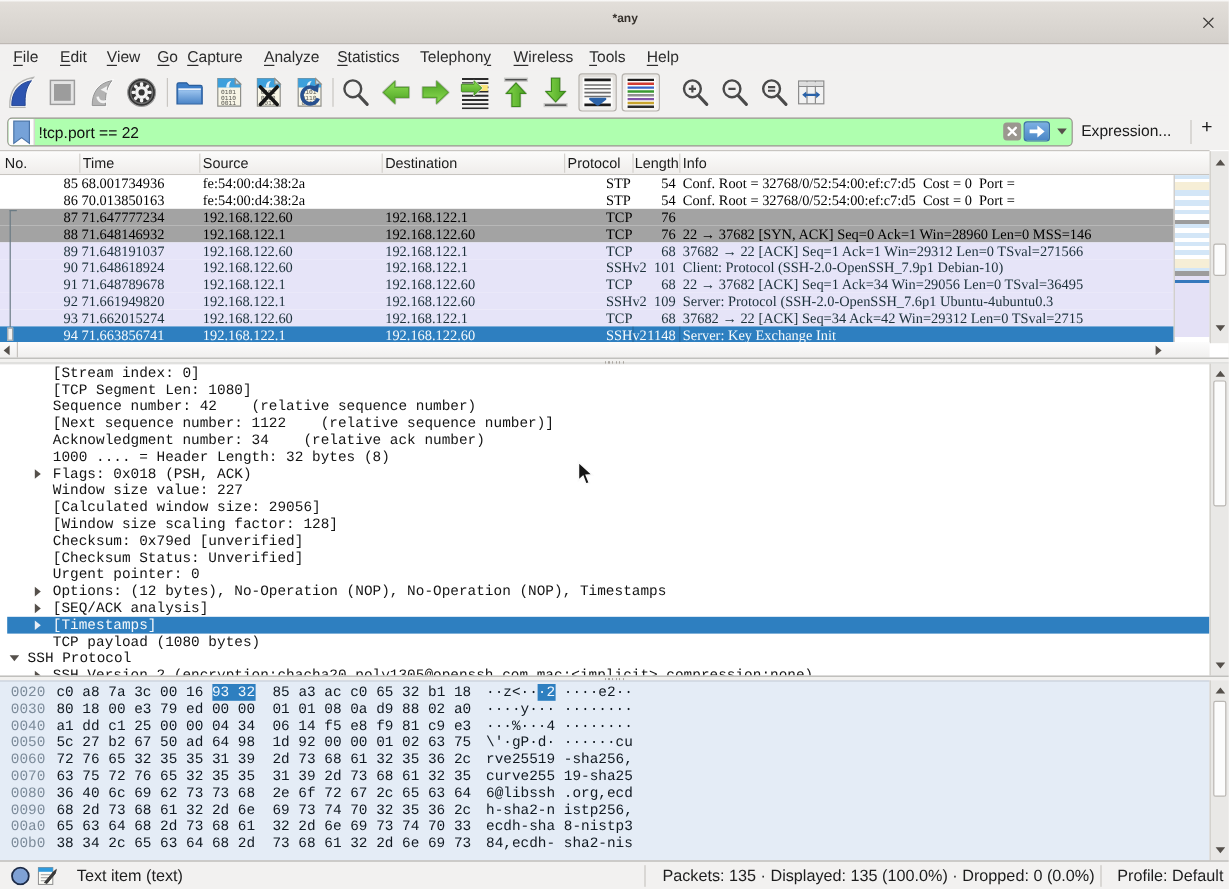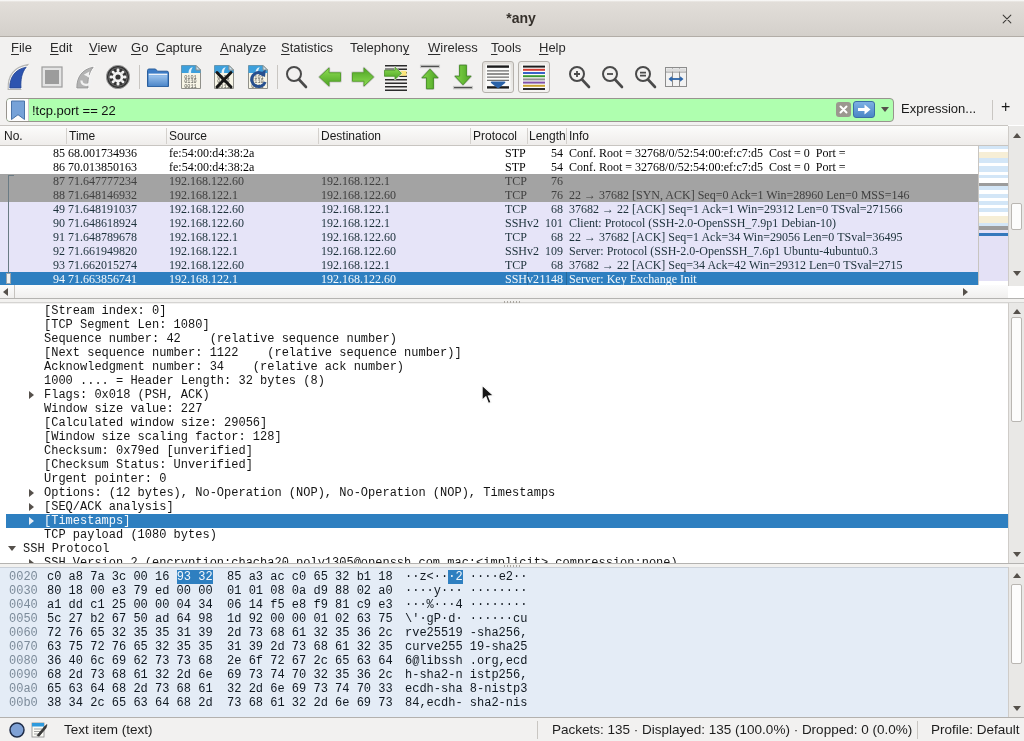--- a/index.html
+++ b/index.html
@@ -4,21 +4,21 @@
 <style>
 * { margin:0; padding:0; box-sizing:border-box; }
 html,body { width:1024px; height:741px; overflow:hidden; }
 body { font-family:"Liberation Sans", sans-serif; }
 .win { position:relative; width:1024px; height:741px; background:#f2f1f0; }
 
 
 .titlebar { position:absolute; left:0; top:0; width:1024px; height:37px;
   background:linear-gradient(#fdfdfd 0px,#e2ded9 2px,#d4d0cb 100%); border-bottom:1px solid #b2ada7; }
 .title { position:absolute; left:18px; right:0; top:10px; text-align:center;
-  font-size:14px; font-weight:bold; color:#35302b; }
+  font-size:10px; font-weight:bold; color:#35302b; }
 .closex { position:absolute; left:1000px; top:12px; width:14px; height:14px; }
 
 
 .menubar { position:absolute; left:0; top:37px; width:1024px; height:22px; background:#f2f1f0; }
 .menubar span.mi { position:absolute; top:3px; font-size:13px; color:#2c2c2c; }
 .mn { text-decoration:underline; text-underline-offset:2px; }
 
 
 .toolbar { position:absolute; left:0; top:59px; width:1024px; height:37px; background:#f2f1f0; }
 .tbi { position:absolute; top:4px; width:28px; height:28px; }
@@ -48,21 +48,21 @@
   font-family:Liberation Serif, serif; white-space:pre; overflow:hidden; color:#10232b; }
 .prow span { position:absolute; top:0; }
 .c-no { left:0; width:65px; text-align:right; }
 .c-time { left:68px; }
 .c-src { left:169px; }
 .c-dst { left:321px; }
 .c-proto { left:473px;margin-left:32px; }
 .c-len { left:500px; width:63px; text-align:right; }
 .c-info { left:569px; }
 .r-white { background:#fff; color:#050505; }
-.r-gray { background:#a3a3a3; color:#404040; }
+.r-gray { background:#a3a3a3; color:#000000; }
 .r-lav { background:#e6e4f8; color:#1c313a; }
 .r-sel { background:#2e7fc0; color:#f6fafc; }
 
 
 .minimap { position:absolute; left:978px; top:21px; width:30px; height:139px; border-left:1px solid #c8c5c1; }
 .vsb { position:absolute; background:#e9e8e6; border-left:1px solid #cfccc8; }
 .vsb .thumb { position:absolute; left:2px; width:11px; background:#fcfcfc; border:1px solid #b9b6b2; border-radius:2px; }
 .arr { position:absolute; width:0; height:0; }
 .hsb { position:absolute; left:0; top:160px; width:1008px; height:13px; background:linear-gradient(#fcfcfc,#f0efee); }
 
@@ -344,21 +344,21 @@
         <div class="hsep" style="left:166px"></div>
         <div class="hsep" style="left:318px"></div>
         <div class="hsep" style="left:470px"></div>
         <div class="hsep" style="left:527px"></div>
         <div class="hsep" style="left:566px"></div>
       </div>
 <div class="prow r-white" style="top:21px"><span class="c-no">85</span><span class="c-time">68.001734936</span><span class="c-src">fe:54:00:d4:38:2a</span><span class="c-proto">STP</span><span class="c-len">54</span><span class="c-info">Conf. Root = 32768/0/52:54:00:ef:c7:d5  Cost = 0  Port = </span></div>
 <div class="prow r-white" style="top:35px"><span class="c-no">86</span><span class="c-time">70.013850163</span><span class="c-src">fe:54:00:d4:38:2a</span><span class="c-proto">STP</span><span class="c-len">54</span><span class="c-info">Conf. Root = 32768/0/52:54:00:ef:c7:d5  Cost = 0  Port = </span></div>
 <div class="prow r-gray" style="top:49px"><span class="c-no">87</span><span class="c-time">71.647777234</span><span class="c-src">192.168.122.60</span><span class="c-dst">192.168.122.1</span><span class="c-proto">TCP</span><span class="c-len">76</span></div>
 <div class="prow r-gray" style="top:63px"><span class="c-no">88</span><span class="c-time">71.648146932</span><span class="c-src">192.168.122.1</span><span class="c-dst">192.168.122.60</span><span class="c-proto">TCP</span><span class="c-len">76</span><span class="c-info">22 → 37682 [SYN, ACK] Seq=0 Ack=1 Win=28960 Len=0 MSS=146</span></div>
-<div class="prow r-lav" style="top:77px"><span class="c-no">49</span><span class="c-time">71.648191037</span><span class="c-src">192.168.122.60</span><span class="c-dst">192.168.122.1</span><span class="c-proto">TCP</span><span class="c-len">68</span><span class="c-info">37682 → 22 [ACK] Seq=1 Ack=1 Win=29312 Len=0 TSval=271566</span></div>
+<div class="prow r-lav" style="top:77px"><span class="c-no">89</span><span class="c-time">71.648191037</span><span class="c-src">192.168.122.60</span><span class="c-dst">192.168.122.1</span><span class="c-proto">TCP</span><span class="c-len">68</span><span class="c-info">37682 → 22 [ACK] Seq=1 Ack=1 Win=29312 Len=0 TSval=271566</span></div>
 <div class="prow r-lav" style="top:91px"><span class="c-no">90</span><span class="c-time">71.648618924</span><span class="c-src">192.168.122.60</span><span class="c-dst">192.168.122.1</span><span class="c-proto">SSHv2</span><span class="c-len">101</span><span class="c-info">Client: Protocol (SSH-2.0-OpenSSH_7.9p1 Debian-10)</span></div>
 <div class="prow r-lav" style="top:105px"><span class="c-no">91</span><span class="c-time">71.648789678</span><span class="c-src">192.168.122.1</span><span class="c-dst">192.168.122.60</span><span class="c-proto">TCP</span><span class="c-len">68</span><span class="c-info">22 → 37682 [ACK] Seq=1 Ack=34 Win=29056 Len=0 TSval=36495</span></div>
 <div class="prow r-lav" style="top:119px"><span class="c-no">92</span><span class="c-time">71.661949820</span><span class="c-src">192.168.122.1</span><span class="c-dst">192.168.122.60</span><span class="c-proto">SSHv2</span><span class="c-len">109</span><span class="c-info">Server: Protocol (SSH-2.0-OpenSSH_7.6p1 Ubuntu-4ubuntu0.3</span></div>
 <div class="prow r-lav" style="top:133px"><span class="c-no">93</span><span class="c-time">71.662015274</span><span class="c-src">192.168.122.60</span><span class="c-dst">192.168.122.1</span><span class="c-proto">TCP</span><span class="c-len">68</span><span class="c-info">37682 → 22 [ACK] Seq=34 Ack=42 Win=29312 Len=0 TSval=2715</span></div>
 <div class="prow r-sel" style="top:147px"><span class="c-no">94</span><span class="c-time">71.663856741</span><span class="c-src">192.168.122.1</span><span class="c-dst">192.168.122.60</span><span class="c-proto">SSHv2</span><span class="c-len">1148</span><span class="c-info">Server: Key Exchange Init</span></div>
 <div style="position:absolute;left:8px;top:50px;width:6px;height:104px;border-left:1px solid #6a7b84;border-top:1px solid #6a7b84;"></div>
 <div style="position:absolute;left:6px;top:148px;width:5px;height:11px;background:#f2f1ef;border:1px solid #9aa4ab;"></div>
 
 <div style="position:absolute;left:527px;top:147px;width:1px;height:14px;background:rgba(0,0,0,0.18)"></div>
 <div style="position:absolute;left:566px;top:147px;width:1px;height:14px;background:rgba(0,0,0,0.18)"></div>

